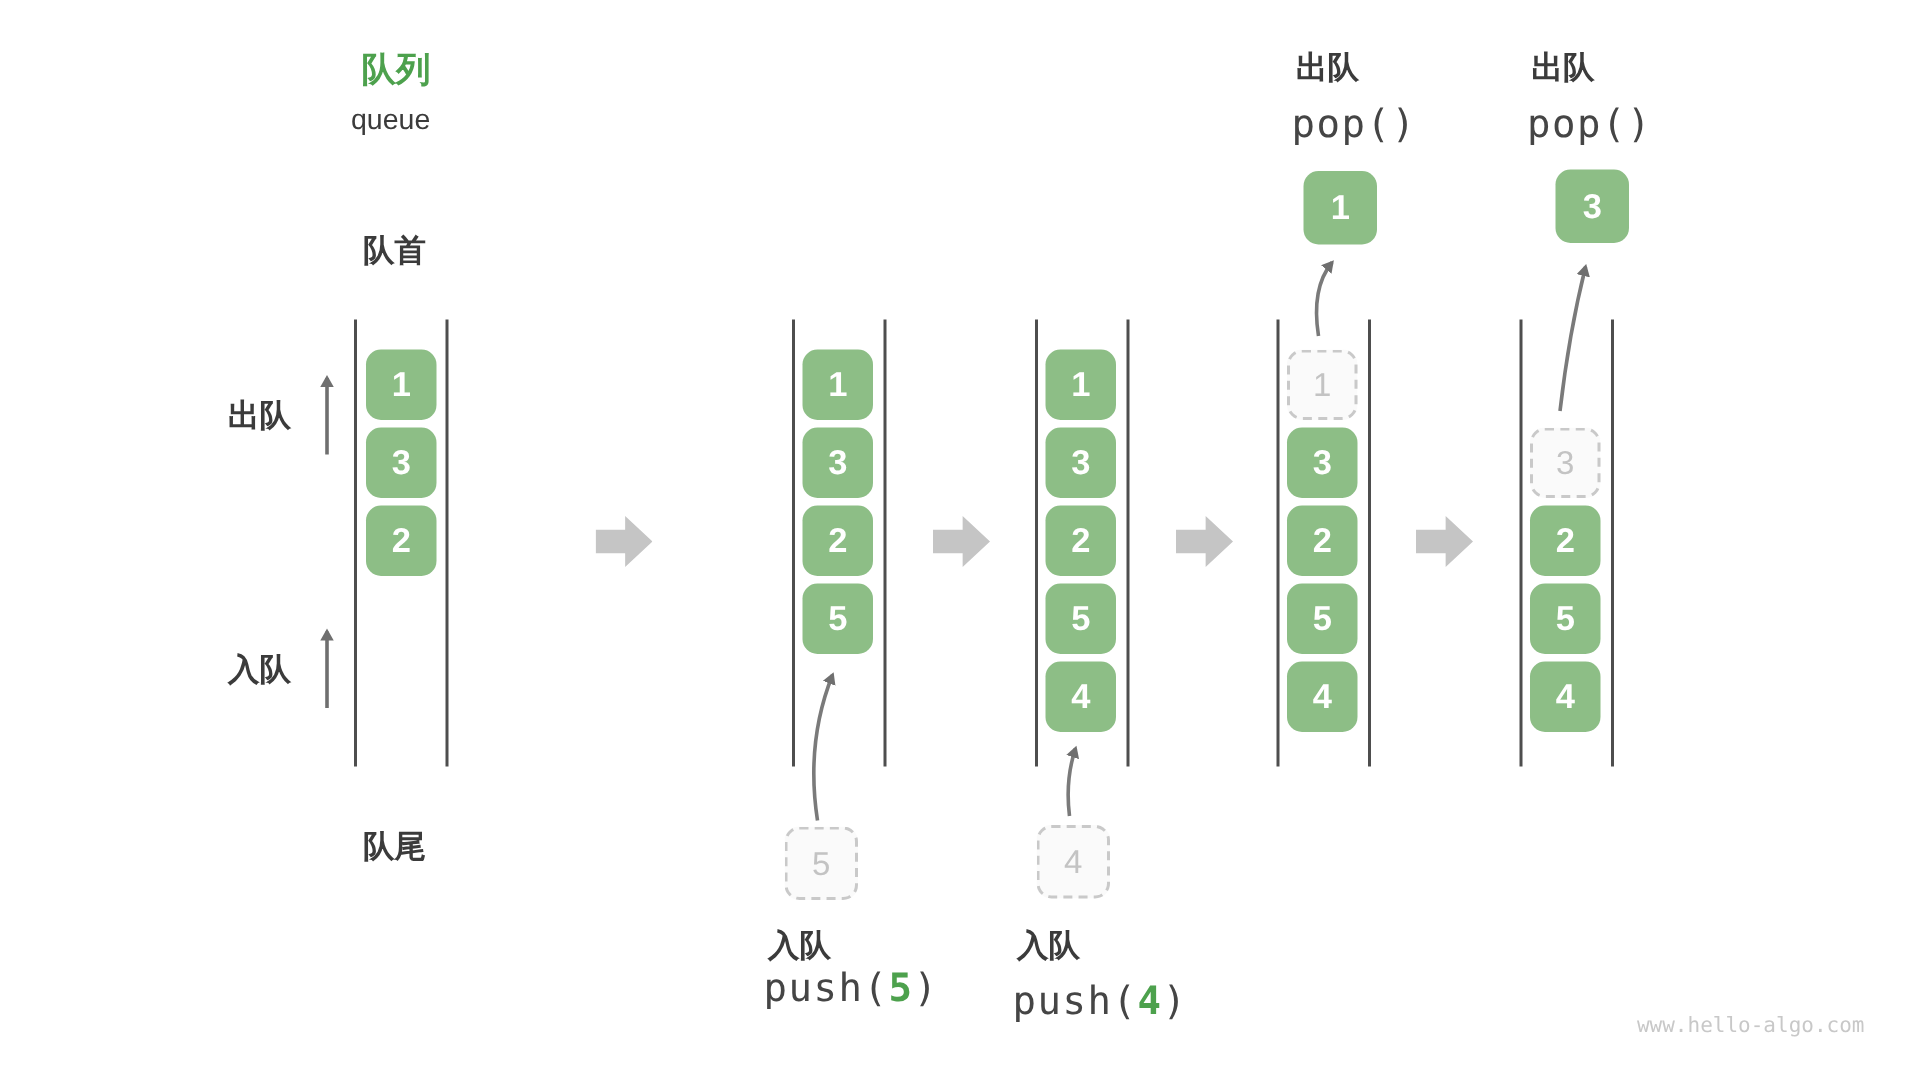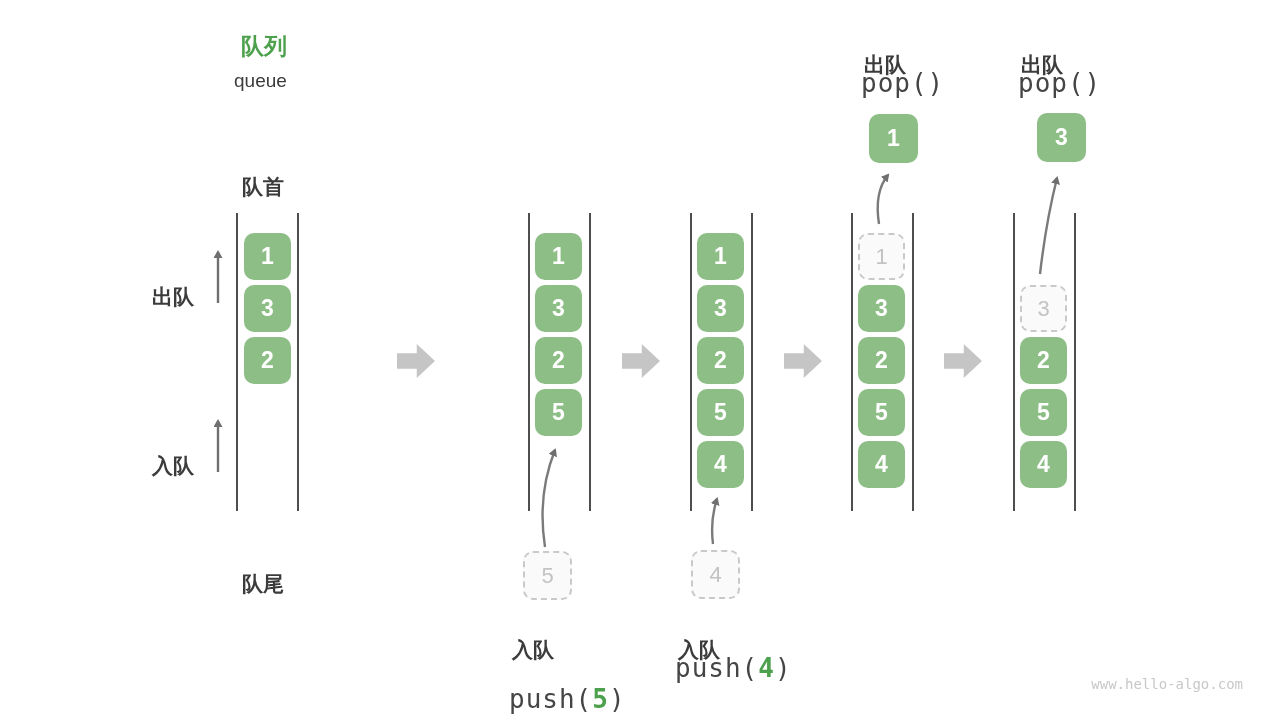--- a/index.html
+++ b/index.html
@@ -13,21 +13,21 @@
     color: #3b3b3b;
   }
   .title-zh {
     position: absolute; left: 241px; top: 31px;
     font-size: 23px; font-weight: 700; color: #4da14d;
   }
   .title-en {
     position: absolute; left: 234px; top: 70px;
     font-size: 19px; color: #3b3b3b;
   }
-  .cn { position: absolute; font-size: 21px; font-weight: 600; color: #3b3b3b; white-space: nowrap; margin-top: 20px; }
+  .cn { position: absolute; font-size: 21px; font-weight: 600; color: #3b3b3b; white-space: nowrap; }
   .cn.b { font-weight: 700; }
   .wall {
     position: absolute; top: 213px; width: 2px; height: 298px;
     background: #4e4e4e;
   }
   .box {
     position: absolute; width: 47px; height: 47px;
     background: #8dbe86; border-radius: 10px;
     color: #ffffff; font-size: 23px; font-weight: 700;
     display: flex; align-items: center; justify-content: center;
@@ -113,21 +113,21 @@
 
   <div class="step-arrow" style="left:397px; top:344px;"></div>
   <div class="step-arrow" style="left:622px; top:344px;"></div>
   <div class="step-arrow" style="left:784px; top:344px;"></div>
   <div class="step-arrow" style="left:944px; top:344px;"></div>
 
   <div class="box ghost big" style="left:523px; top:551px;">5</div>
   <div class="box ghost big" style="left:691px; top:550px;">4</div>
 
   <div class="cn" style="left:512px; top:616px;">入队</div>
-  <div class="code" style="left:509px; top:684px;text-align:center;"><span>push(</span><span class="arg">5</span><span>)</span></div>
+  <div class="code" style="left:509px; top:644px;text-align:center;"><span>push(</span><span class="arg">5</span><span>)</span></div>
 
   <div class="cn" style="left:678px; top:616px;">入队</div>
   <div class="code" style="left:675px; top:653px;"><span>push(</span><span class="arg">4</span><span>)</span></div>
 
   <div class="cn" style="left:864px; top:31px;">出队</div>
   <div class="code" style="left:861px; top:68px;">pop()</div>
   <div class="box big" style="left:869px; top:114px;">1</div>
 
   <div class="cn" style="left:1021px; top:31px;">出队</div>
   <div class="code" style="left:1018px; top:68px;">pop()</div>

